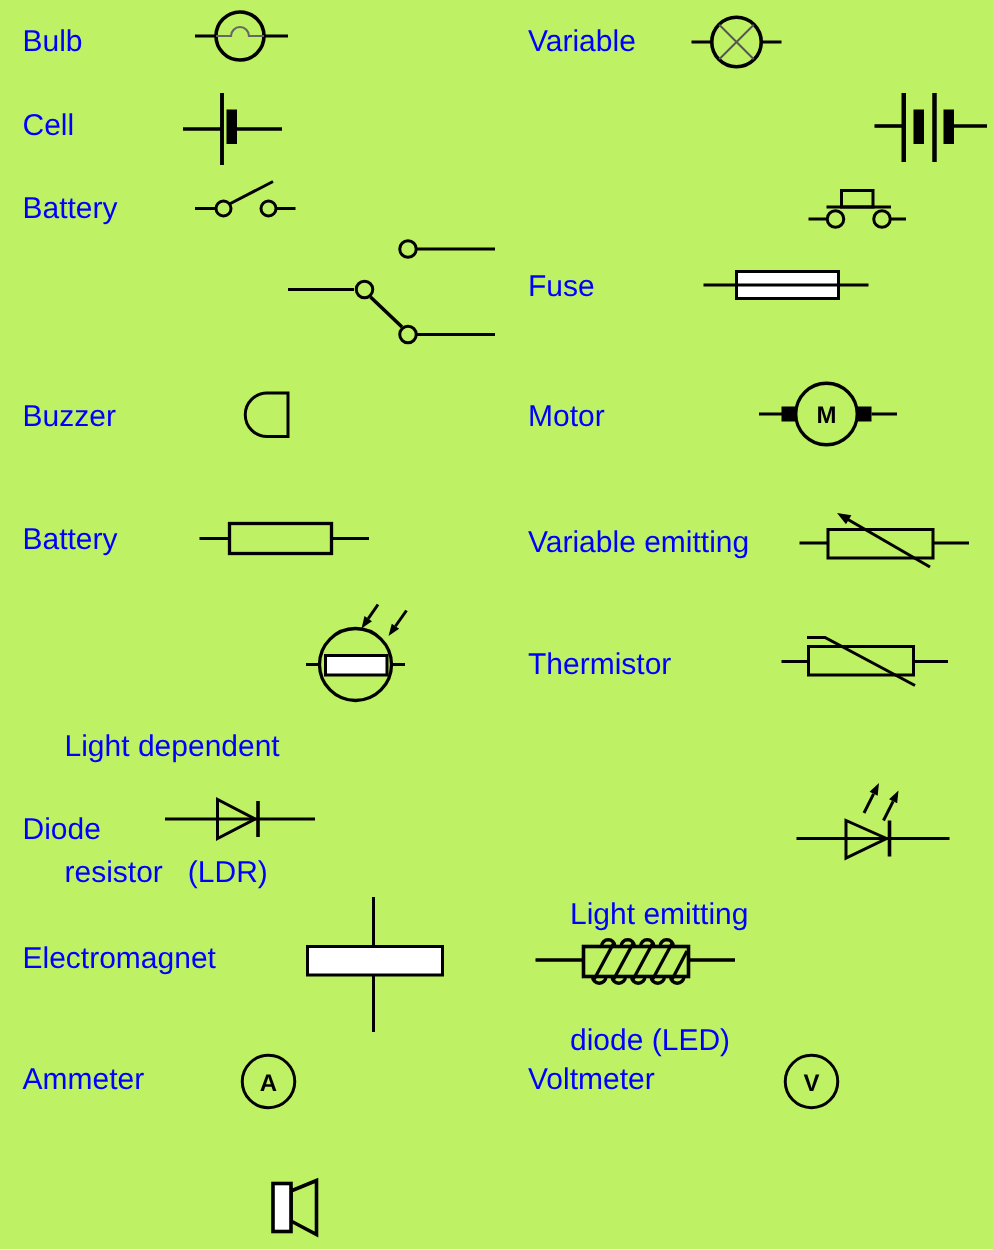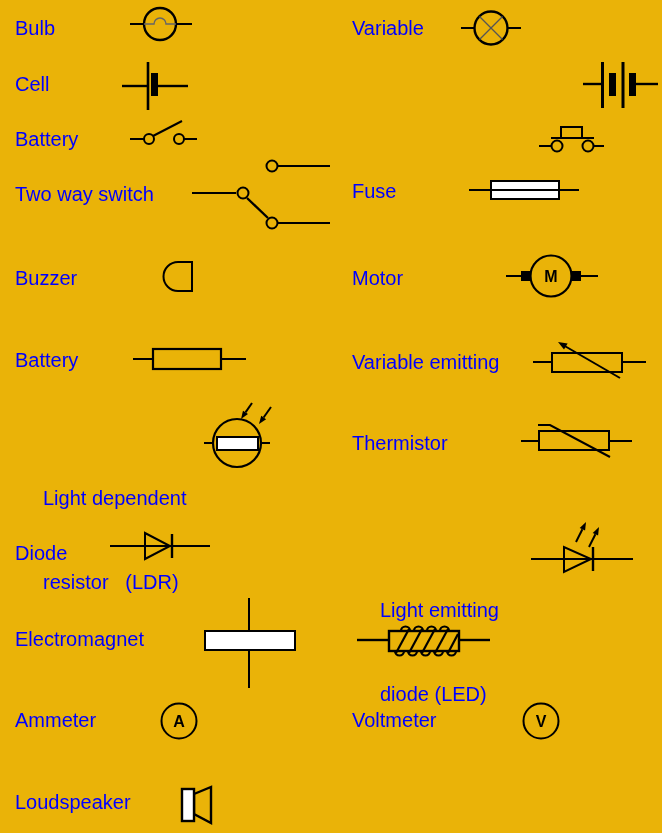--- a/index.html
+++ b/index.html
@@ -1,51 +1,49 @@
 <!DOCTYPE html>
 <html><head>
 <meta charset="utf-8">
 <style>
   html,body{margin:0;padding:0;background:#fff;}
-  #page{position:relative;width:662px;height:833px;background:#eab308;
+  #page{position:relative;width:662px;height:833px;background:#bef264;
         font-family:"Liberation Sans", sans-serif;overflow:hidden;}
   .lbl{position:absolute;color:#0000ff;font-size:20px;line-height:24px;white-space:pre;}
   .lbl2{line-height:28px;margin-left:28px;}
   .sym{position:absolute;}
   svg{display:block;overflow:visible;}
 </style>
 </head>
 <body>
 
 <div id="page">
 
   <div class="lbl" style="left:15px;top:16px">Bulb</div>
   <div class="lbl" style="left:352px;top:16px">Variable</div>
   <div class="lbl" style="left:15px;top:72px">Cell</div>
   <div class="lbl" style="left:15px;top:127px">Battery</div>
-  <div class="lbl" style="left:15px;top:182px">Two way switch</div>
   <div class="lbl" style="left:352px;top:179px">Fuse</div>
   <div class="lbl" style="left:15px;top:266px">Buzzer</div>
   <div class="lbl" style="left:352px;top:266px">Motor</div>
   <div class="lbl" style="left:15px;top:348px">Battery</div>
   <div class="lbl" style="left:352px;top:350px">Variable emitting</div>
   <div class="lbl lbl2" style="left:15px;top:428px">
     <div>Light dependent</div>
     <div>resistor   (LDR)</div>
   </div>
   <div class="lbl" style="left:352px;top:431px">Thermistor</div>
   <div class="lbl" style="left:15px;top:541px">Diode</div>
   <div class="lbl lbl2" style="left:352px;top:540px">
     <div>Light emitting</div>
     <div>diode (LED)</div>
   </div>
   <div class="lbl" style="left:15px;top:627px">Electromagnet</div>
   <div class="lbl" style="left:15px;top:708px">Ammeter</div>
   <div class="lbl" style="left:352px;top:708px">Voltmeter</div>
-  <div class="lbl" style="left:15px;top:790px">Loudspeaker</div>
 
   <svg class="sym" style="left:128px;top:6px" width="66" height="38">
     <line x1="2" y1="18" x2="16" y2="18" stroke="#000" stroke-width="2"></line>
     <line x1="48" y1="18" x2="64" y2="18" stroke="#000" stroke-width="2"></line>
     <circle cx="32" cy="18" r="16" fill="none" stroke="#000" stroke-width="2.4"></circle>
     <path d="M 16 18 L 26 18 A 6 6 0 0 1 38 18 L 48 18" fill="none" stroke="#666" stroke-width="1.4"></path>
   </svg>
 
   <svg class="sym" style="left:459px;top:10px" width="64" height="36">
     <line x1="2" y1="18" x2="15" y2="18" stroke="#000" stroke-width="2"></line>

